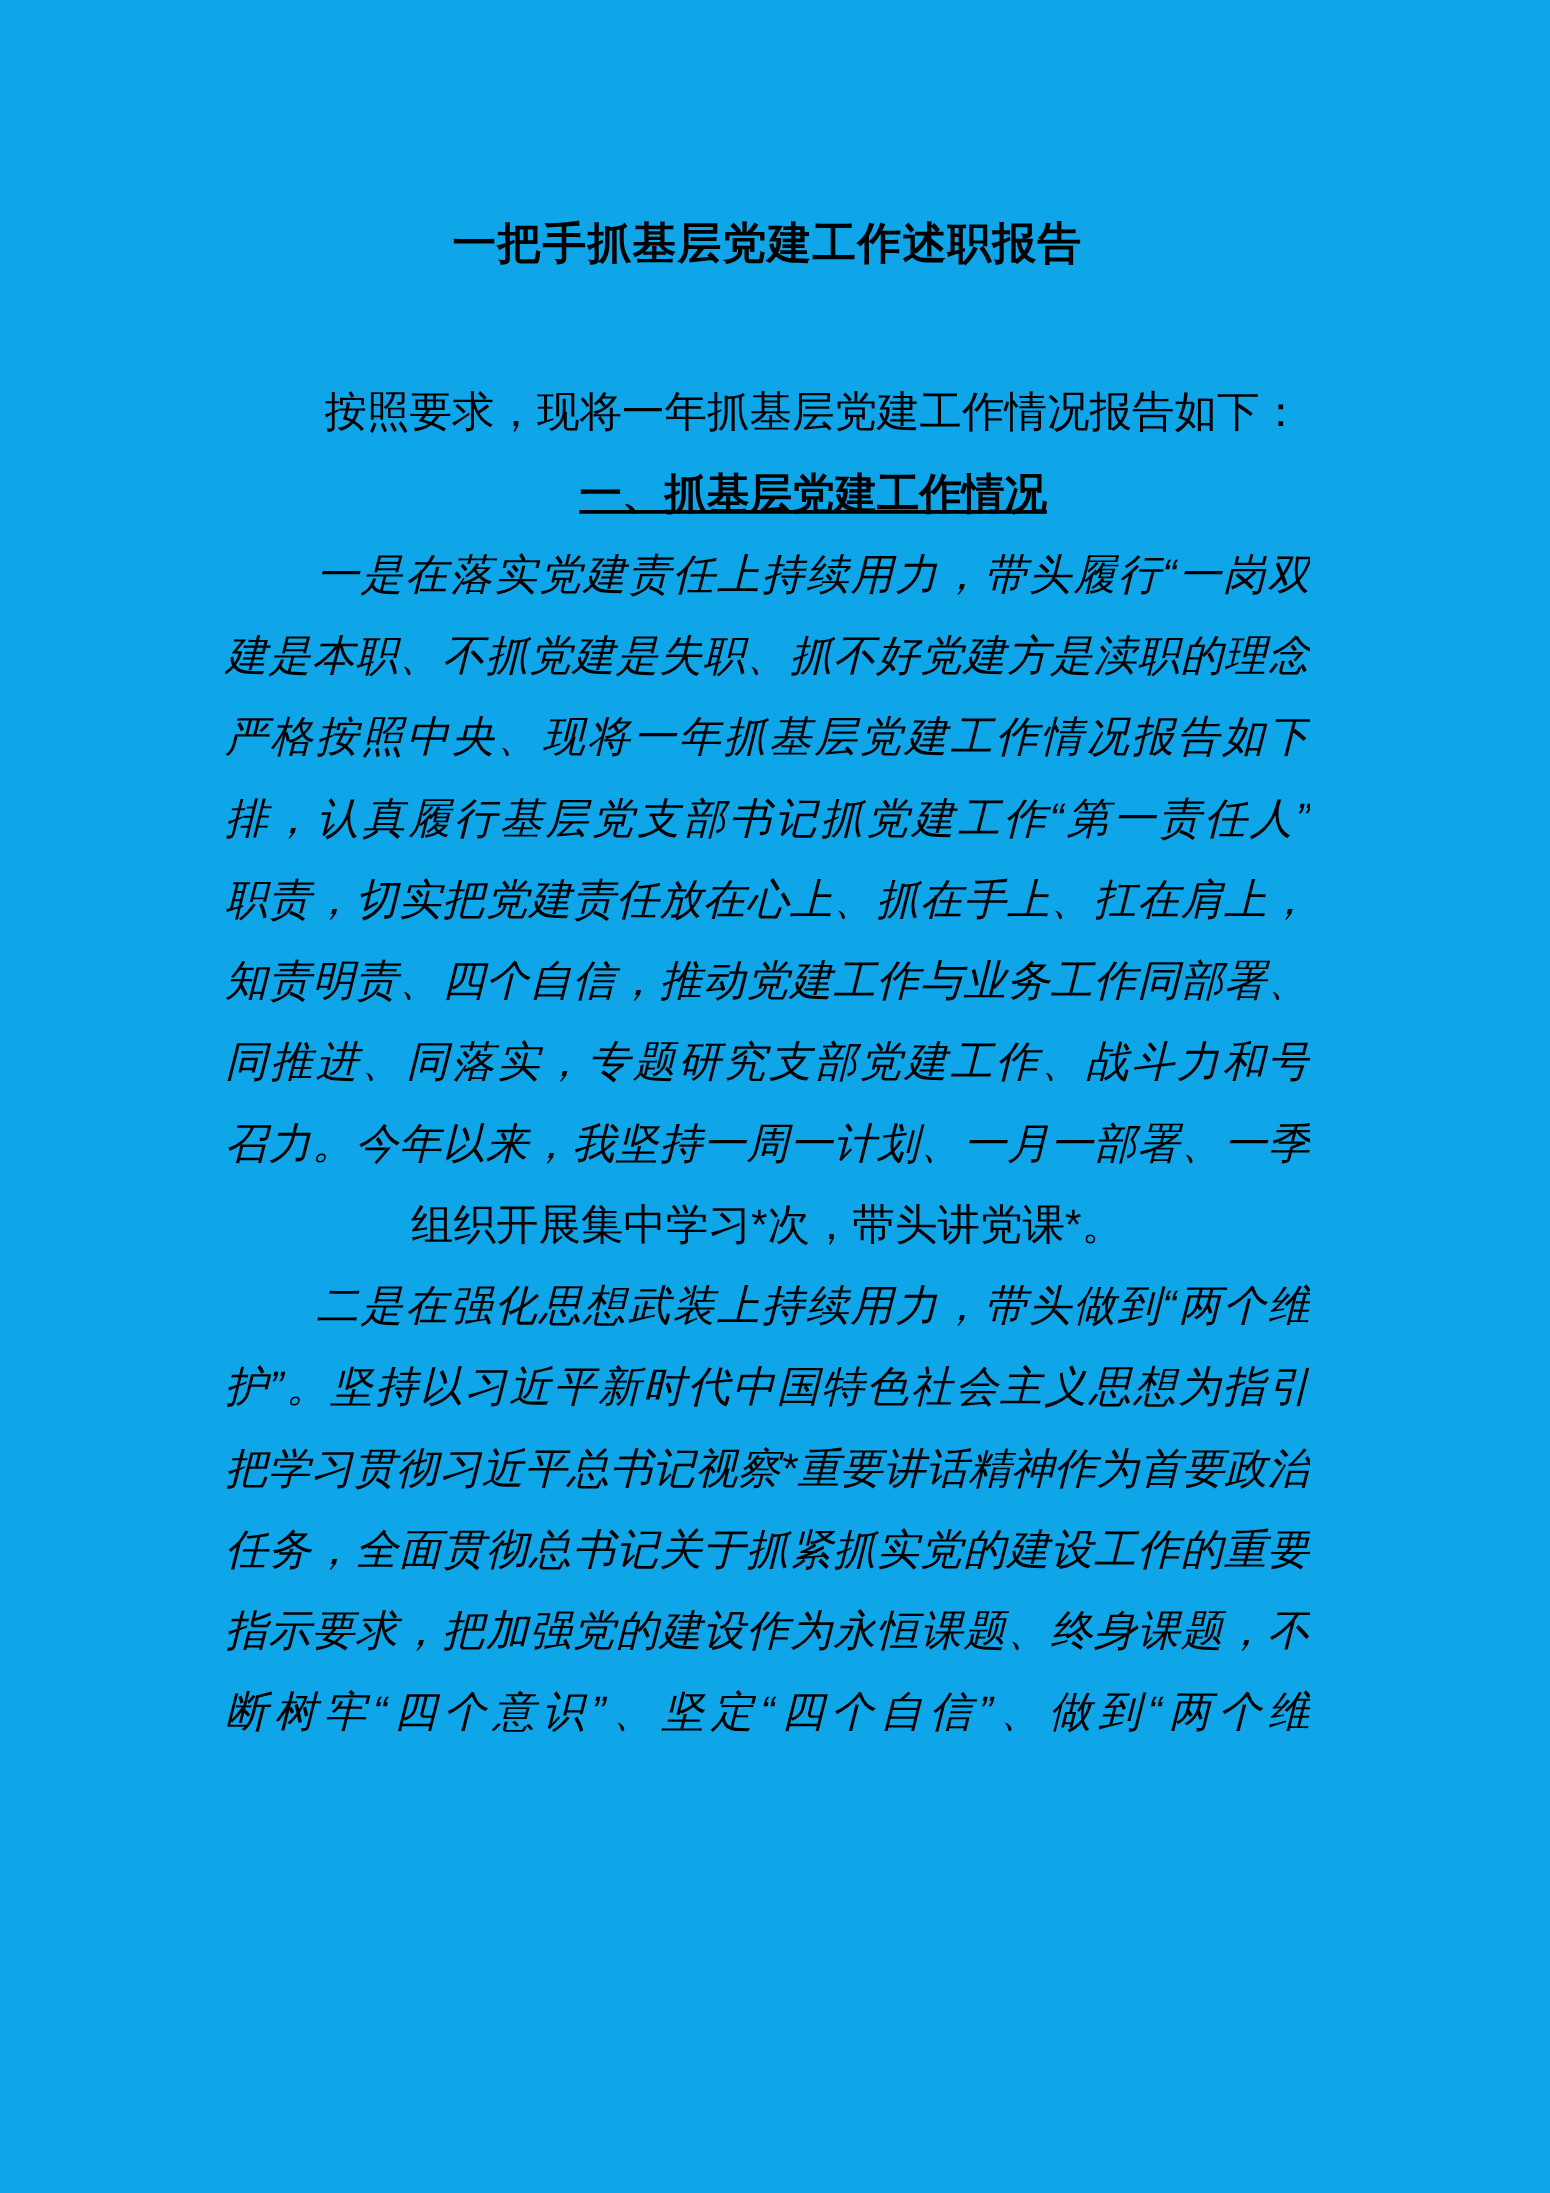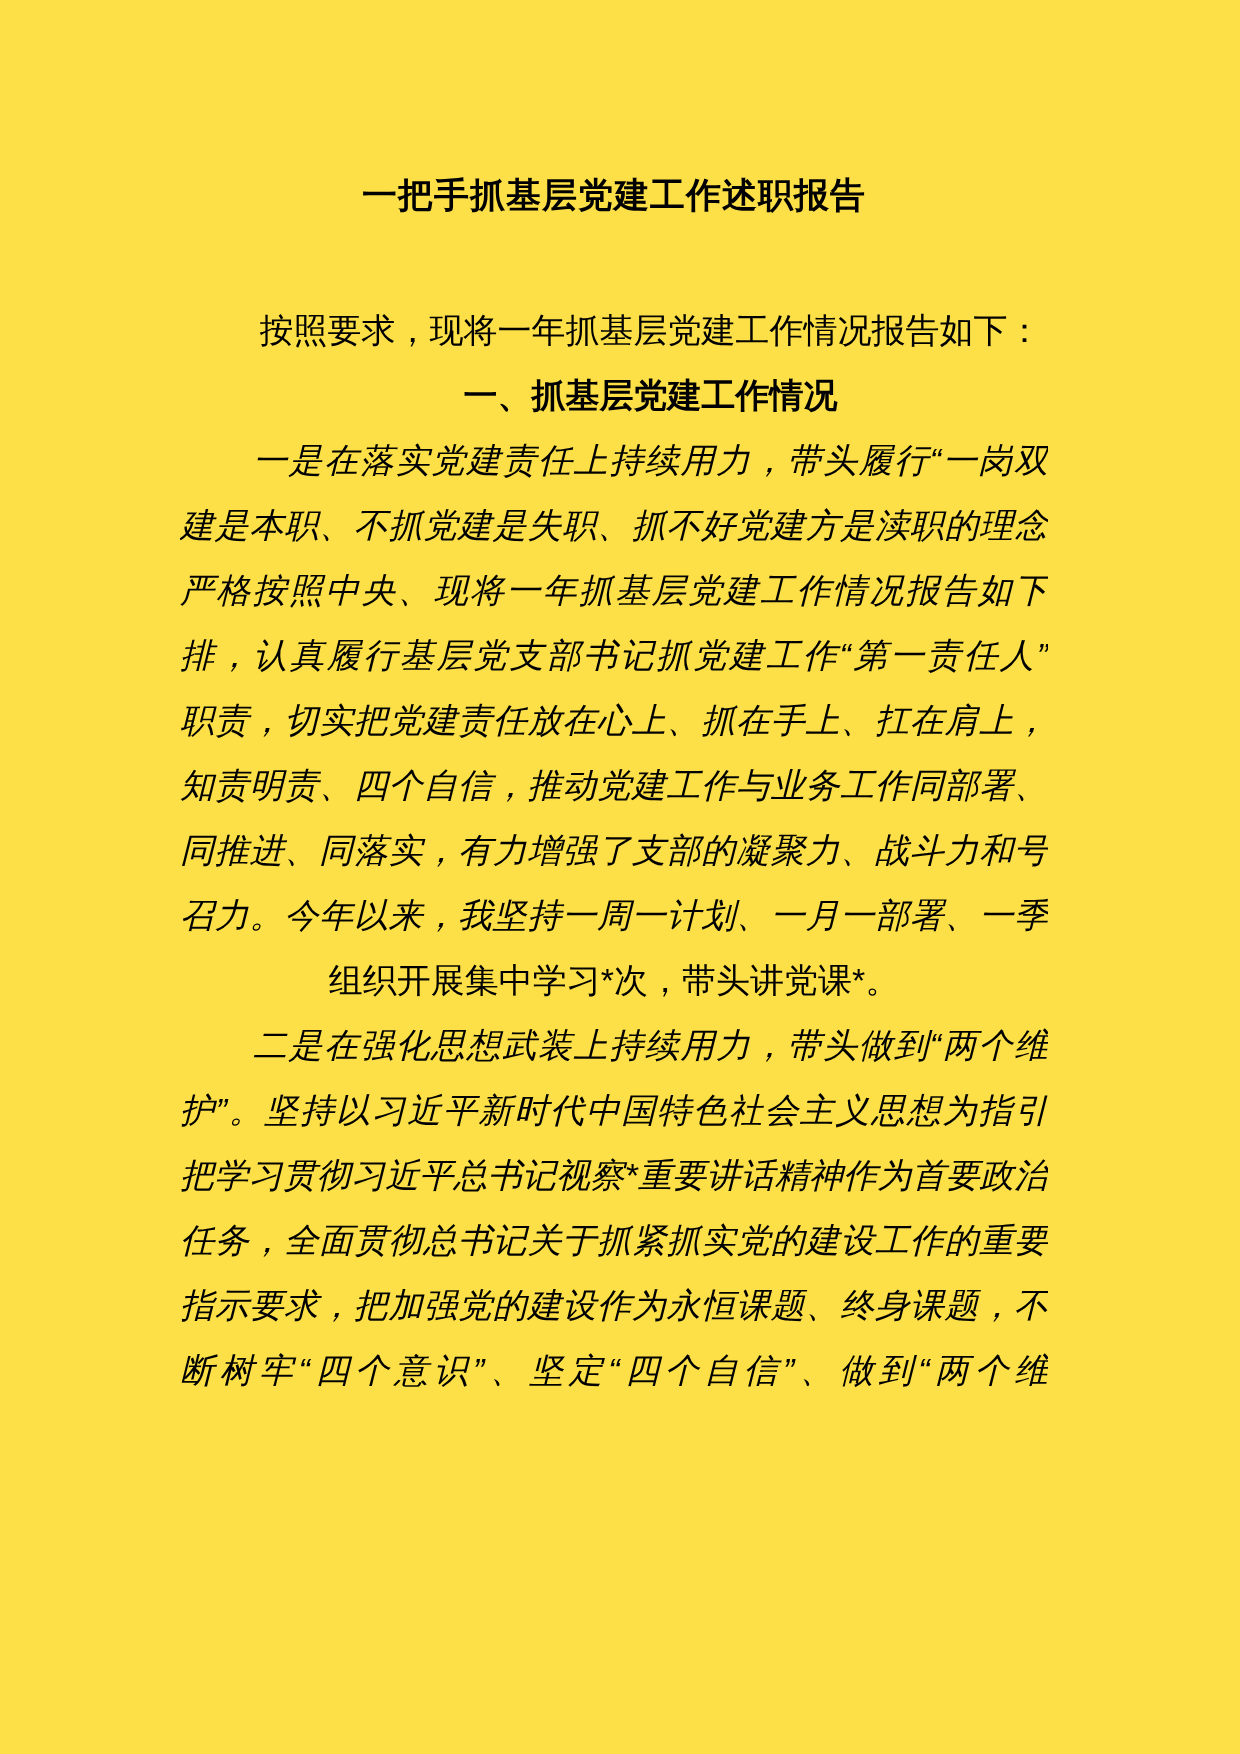--- a/index.html
+++ b/index.html
@@ -13,21 +13,21 @@
     position: relative;
     font-family: "Liberation Sans", sans-serif;
     color: #000000;
     overflow: hidden;
   }
   .page {
     position: absolute;
     left: 0; top: 0;
     width: 1240px;
     height: 1754px;
-    background: #fde047;
+    background: #0ea5e9;
   }
   .doc-title {
     position: absolute;
     left: 180px;
     top: 162px;
     width: 868px;
     height: 65px;
     line-height: 65px;
     font-size: 35px;
     font-weight: bold;
@@ -54,37 +54,38 @@
     text-justify: inter-character;
     white-space: normal;
     overflow: hidden;
     font-style: italic;
   }
   .line.indent {
     text-indent: 73px;
   }
   .line.bold {
     font-weight: bold;
+    text-decoration: underline;
   }
 </style>
 </head>
 <body>
 
 <div class="page">
   <div class="doc-title">一把手抓基层党建工作述职报告</div>
   <div class="doc-body">
       <div class="line indent">按照要求，现将一年抓基层党建工作情况报告如下：</div>
       <div class="line indent bold">一、抓基层党建工作情况</div>
       <div class="line indent fill">一是在落实党建责任上持续用力，带头履行“一岗双</div>
       <div class="line fill">建是本职、不抓党建是失职、抓不好党建方是渎职的理念</div>
       <div class="line fill">严格按照中央、现将一年抓基层党建工作情况报告如下</div>
       <div class="line fill">排，认真履行基层党支部书记抓党建工作“第一责任人”</div>
       <div class="line fill">职责，切实把党建责任放在心上、抓在手上、扛在肩上，</div>
       <div class="line fill">知责明责、四个自信，推动党建工作与业务工作同部署、</div>
-      <div class="line fill">同推进、同落实，有力增强了支部的凝聚力、战斗力和号</div>
+      <div class="line fill">同推进、同落实，专题研究支部党建工作、战斗力和号</div>
       <div class="line fill">召力。今年以来，我坚持一周一计划、一月一部署、一季</div>
       <div class="line">组织开展集中学习*次，带头讲党课*。</div>
       <div class="line indent fill">二是在强化思想武装上持续用力，带头做到“两个维</div>
       <div class="line fill">护”。坚持以习近平新时代中国特色社会主义思想为指引</div>
       <div class="line fill">把学习贯彻习近平总书记视察*重要讲话精神作为首要政治</div>
       <div class="line fill">任务，全面贯彻总书记关于抓紧抓实党的建设工作的重要</div>
       <div class="line fill">指示要求，把加强党的建设作为永恒课题、终身课题，不</div>
       <div class="line fill">断树牢“四个意识”、坚定“四个自信”、做到“两个维</div>
     </div>
 </div>

